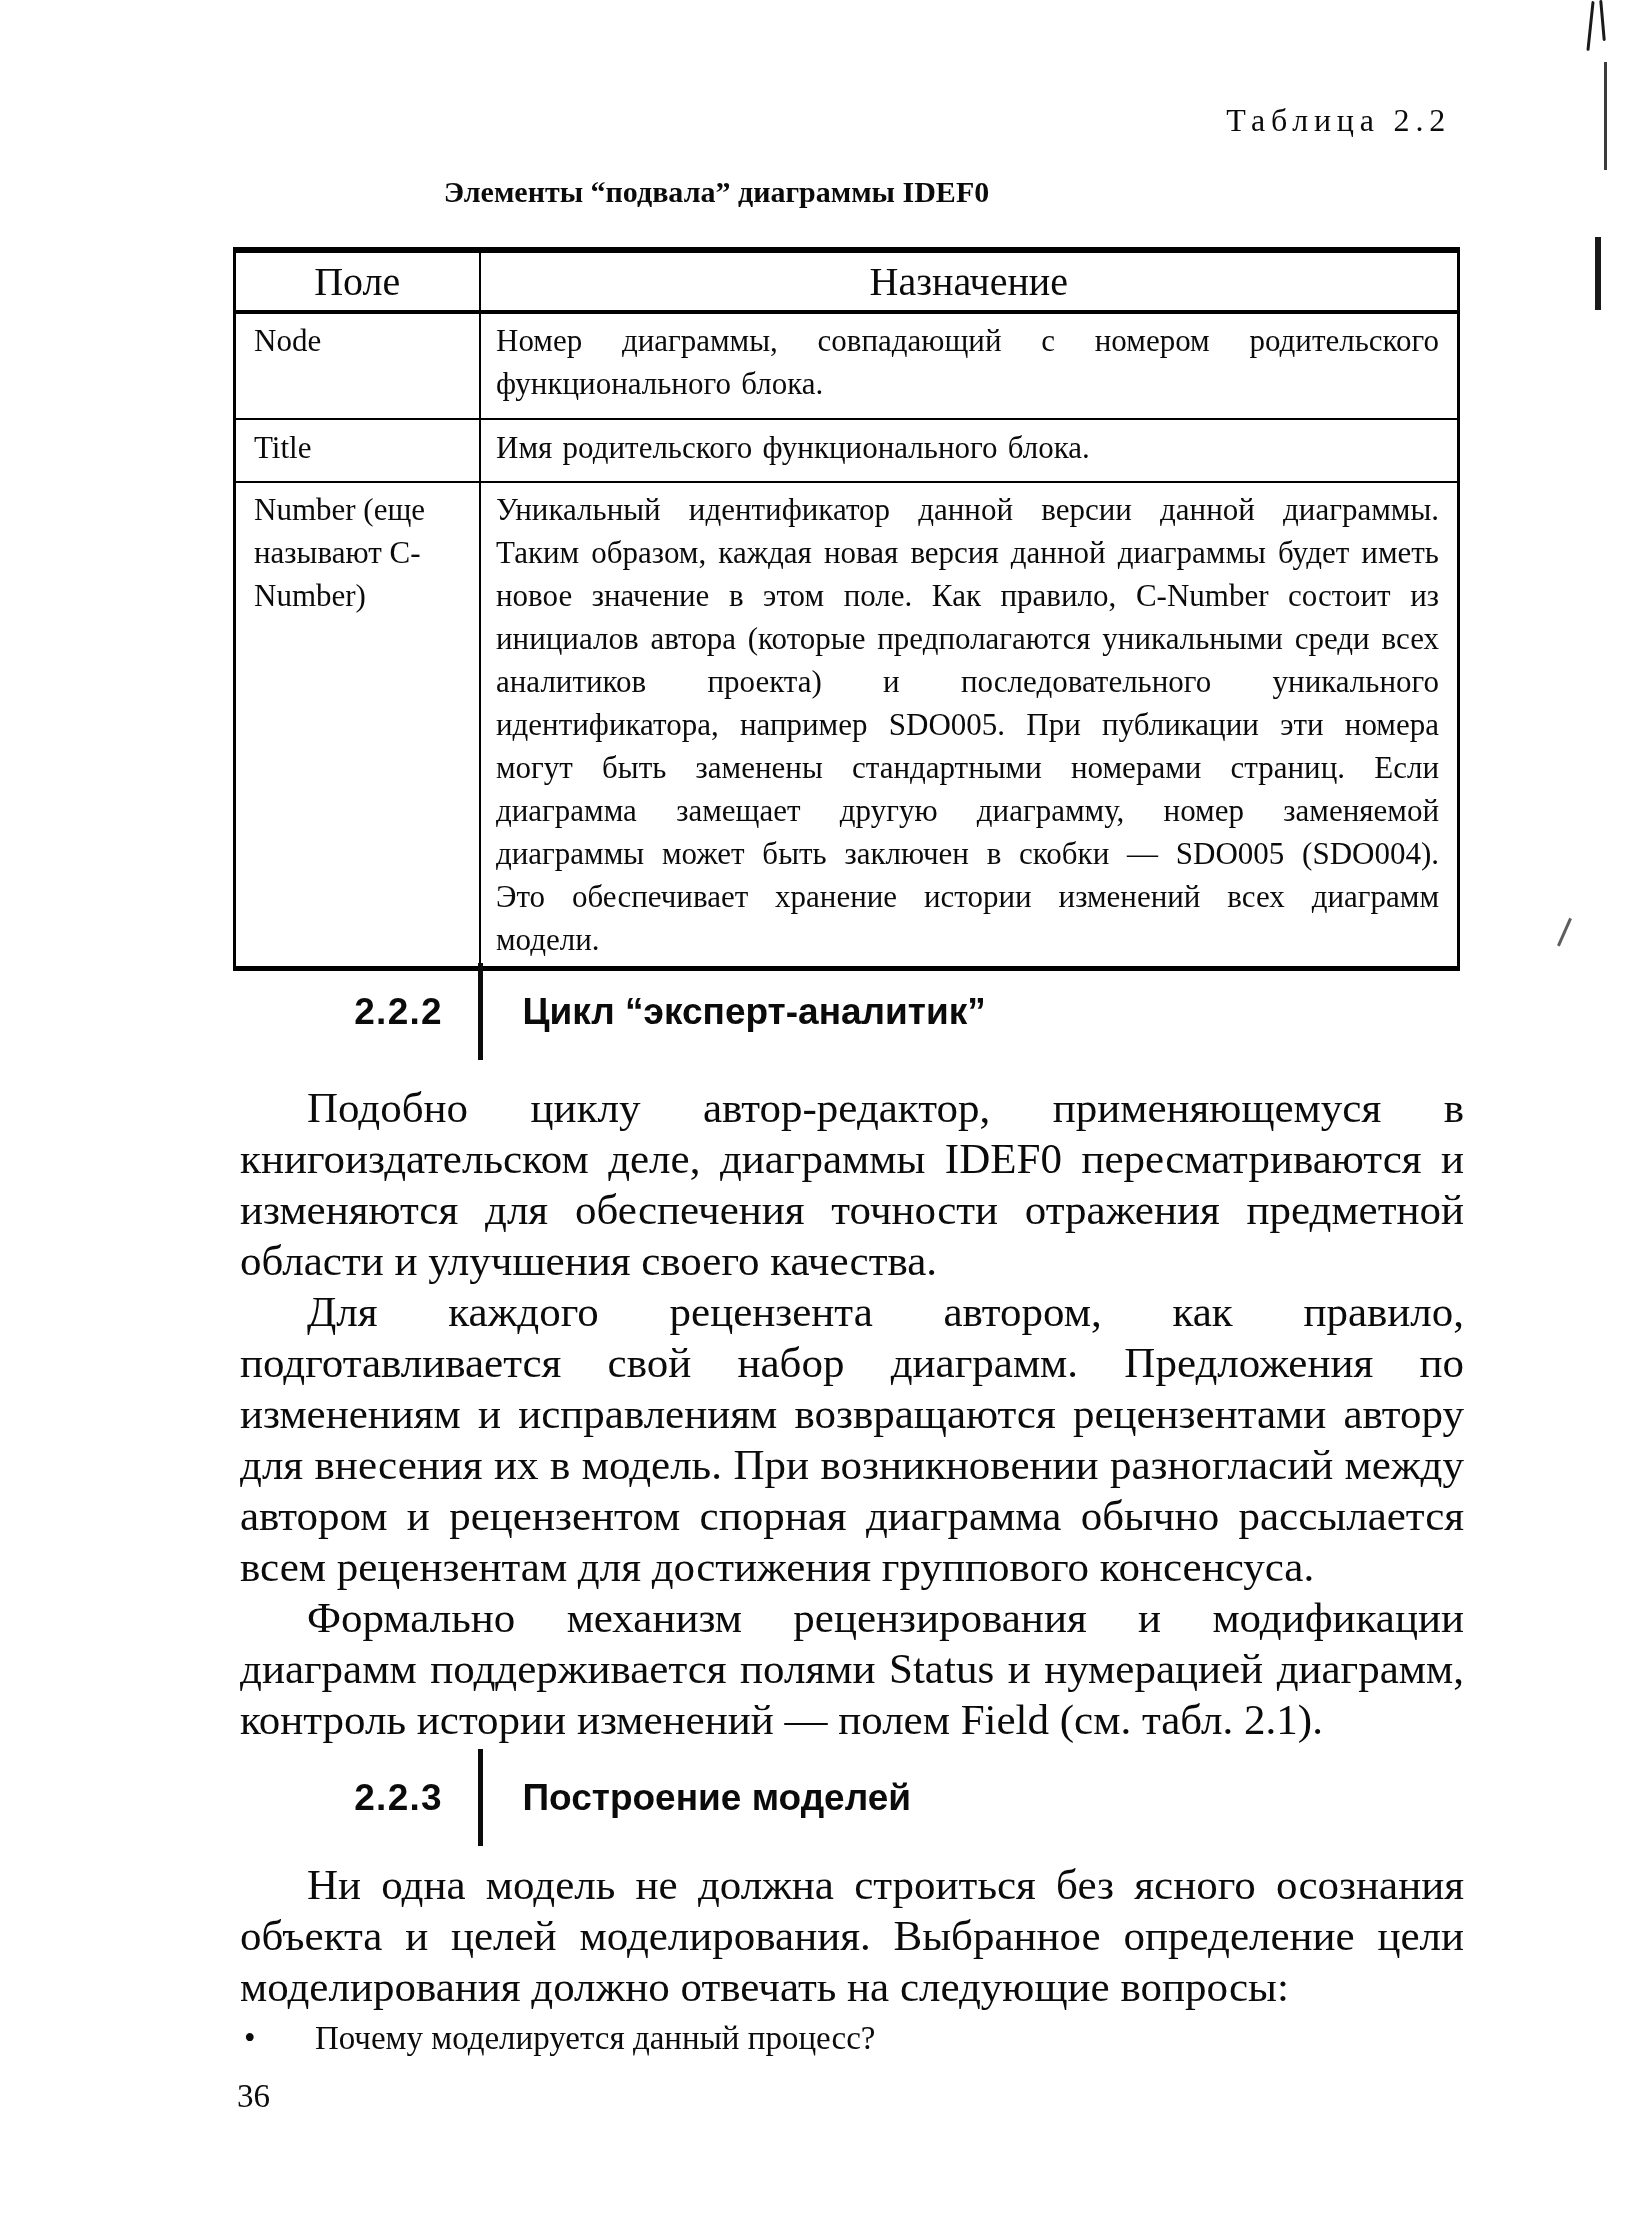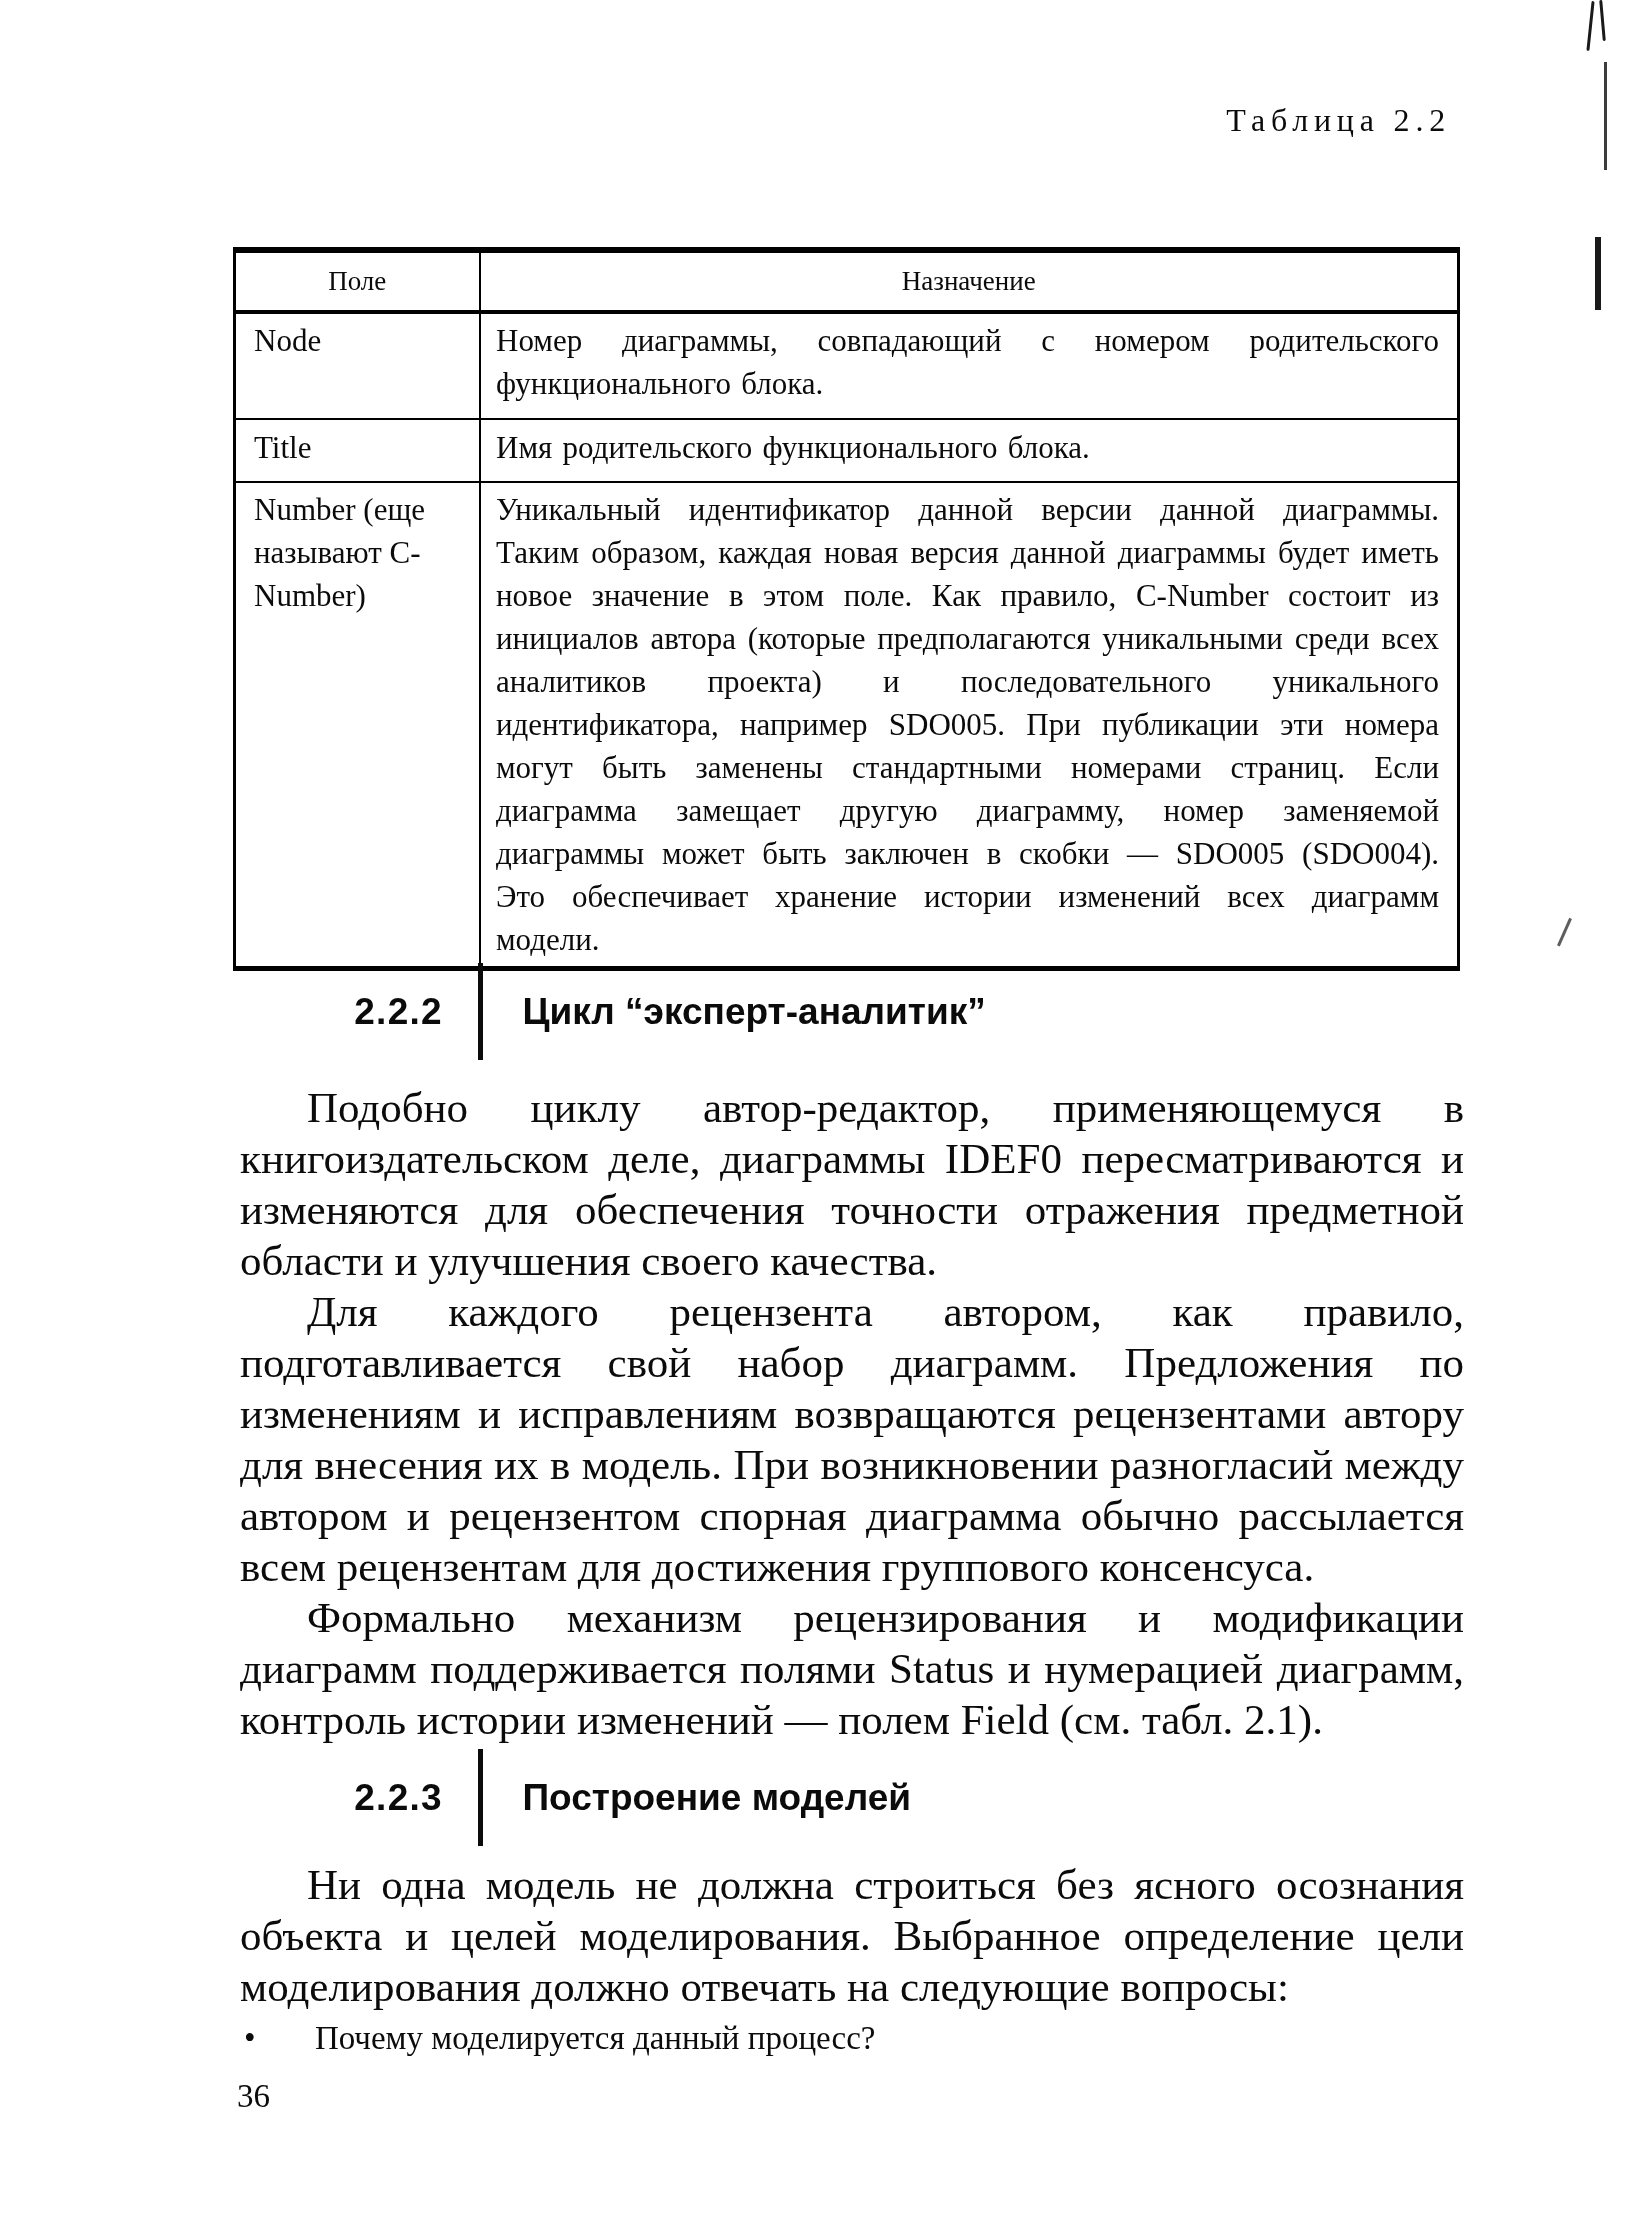--- a/index.html
+++ b/index.html
@@ -34,21 +34,21 @@
     font-size:31px; line-height:43px;
     table-layout:fixed;
   }
   .fields-table th, .fields-table td {
     border:2.6px solid #000;
     vertical-align:top;
     font-weight:normal;
   }
   .fields-table th {
     text-align:center; vertical-align:middle;
-    height:55px; font-size:27px;
+    height:55px; font-size:40px;
     border-bottom:4.5px solid #000;
   }
   .fields-table col.c-field { width:245px; }
   .fields-table td.field-cell { padding:5.2px 6.4px 5.2px 18px; }
   .fields-table td.purpose-cell {
     padding:5.2px 18px 5.2px 15.5px;
     text-align:justify;
     word-spacing:2.6px;
   }
   tr.row-node td { height:94px; }
@@ -103,20 +103,21 @@
   .art-mark       { left:1568px; top:237px; width:6.4px; height:73px; }
   .art-slash      { left:1536px; top:917px; width:2.6px; height:30px; transform:rotate(24deg); opacity:.7; }
 </style>
 </head>
 <body>
 
 <div class="page">
 
   <div class="table-caption">Таблица 2.2</div>
 
+  <div class="table-title">Элементы “подвала” диаграммы IDEF0</div>
 
   <table class="fields-table">
     <colgroup>
         <col class="c-field">
         <col class="c-purpose">
       </colgroup>
     <thead>
       <tr>
         <th>Поле</th>
         <th>Назначение</th>

